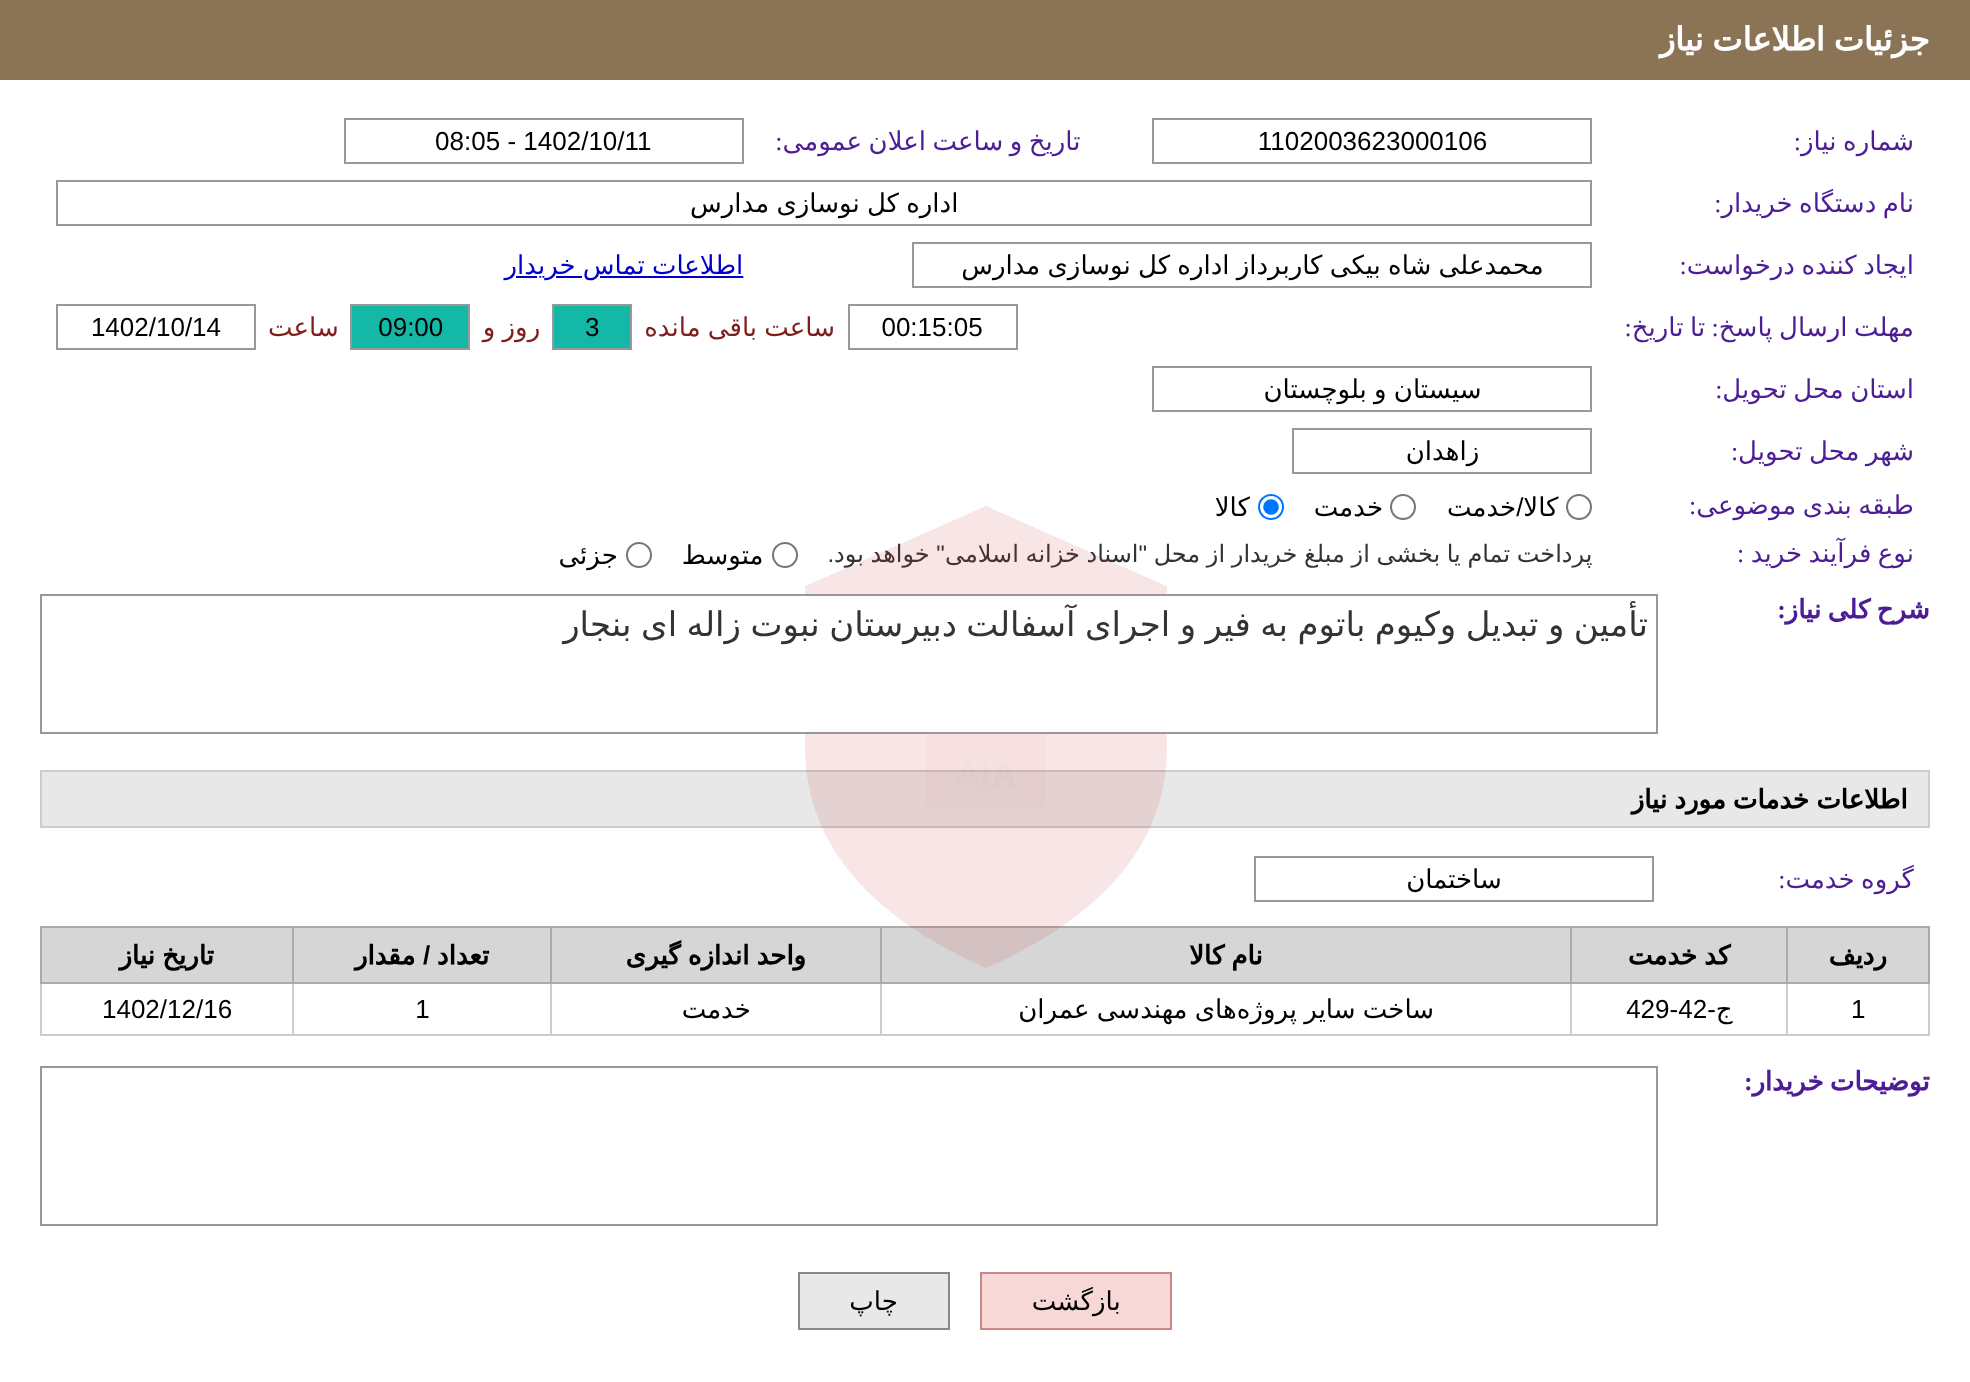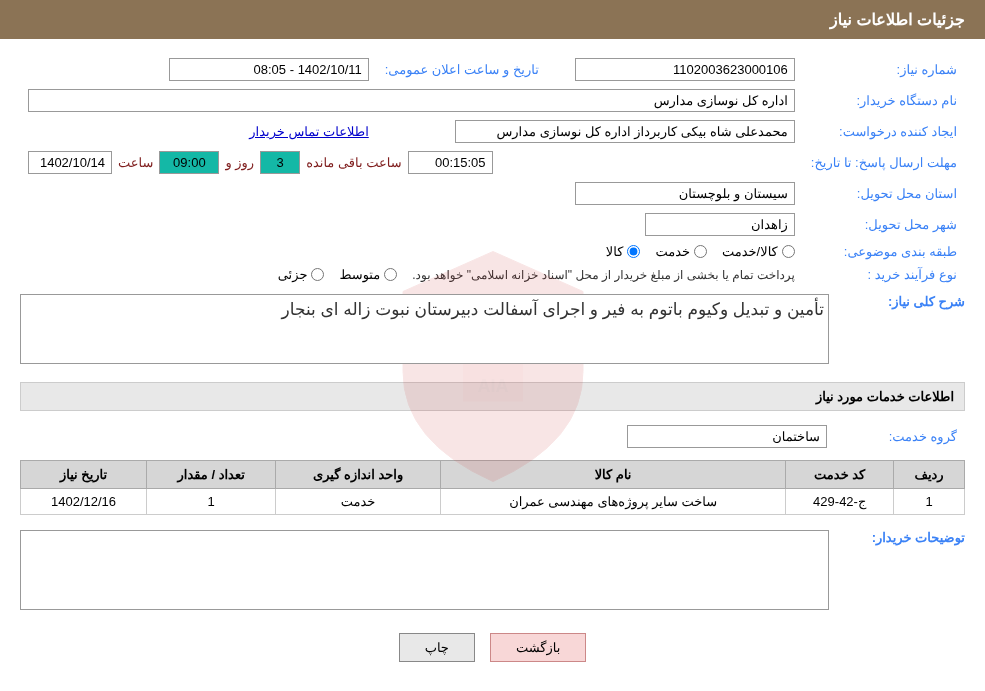--- a/index.html
+++ b/index.html
@@ -38,33 +38,34 @@
       width: 100%;
       border-collapse: collapse;
       margin-bottom: 8px;
     }
     .info-table td {
       padding: 4px 8px;
       vertical-align: middle;
     }
     .label-cell {
       text-align: right;
-      color: #3b82f6;
+      color: #4c1d95;
       font-weight: normal;
       white-space: nowrap;
       width: 130px;
+      font-family: Liberation Serif, serif;
     }
     .value-cell {
       text-align: right;
     }
     .input-box {
       border: 1px solid #999;
       padding: 3px 6px;
       background: #fff;
-      text-align: right;
+      text-align: center;
       display: inline-block;
     }
     .link-style {
       color: #0000cc;
       text-decoration: underline;
       cursor: pointer;
     }
     .row-flex {
       display: flex;
       align-items: center;
@@ -216,21 +217,21 @@
       <tr>
         <td class="label-cell">مهلت ارسال پاسخ: تا تاریخ:</td>
         <td class="value-cell" colspan="4">
           <div class="row-flex" style="justify-content: flex-end;">
             <span class="input-box" style="width:85px;">00:15:05</span>
             <span class="inline-label">ساعت باقی مانده</span>
             <span class="small-input" style="width:40px;">3</span>
             <span class="inline-label">روز و</span>
             <span class="small-input" style="width:60px;">09:00</span>
             <span class="inline-label">ساعت</span>
-            <span class="input-box" style="width:84px;">1402/10/14</span>
+            <span class="input-box" style="width:100px;">1402/10/14</span>
           </div>
         </td>
       </tr>
 
       <tr>
         <td class="label-cell">استان محل تحویل:</td>
         <td class="value-cell" colspan="4">
           <div class="input-box" style="width:220px;">سیستان و بلوچستان</div>
         </td>
       </tr>

